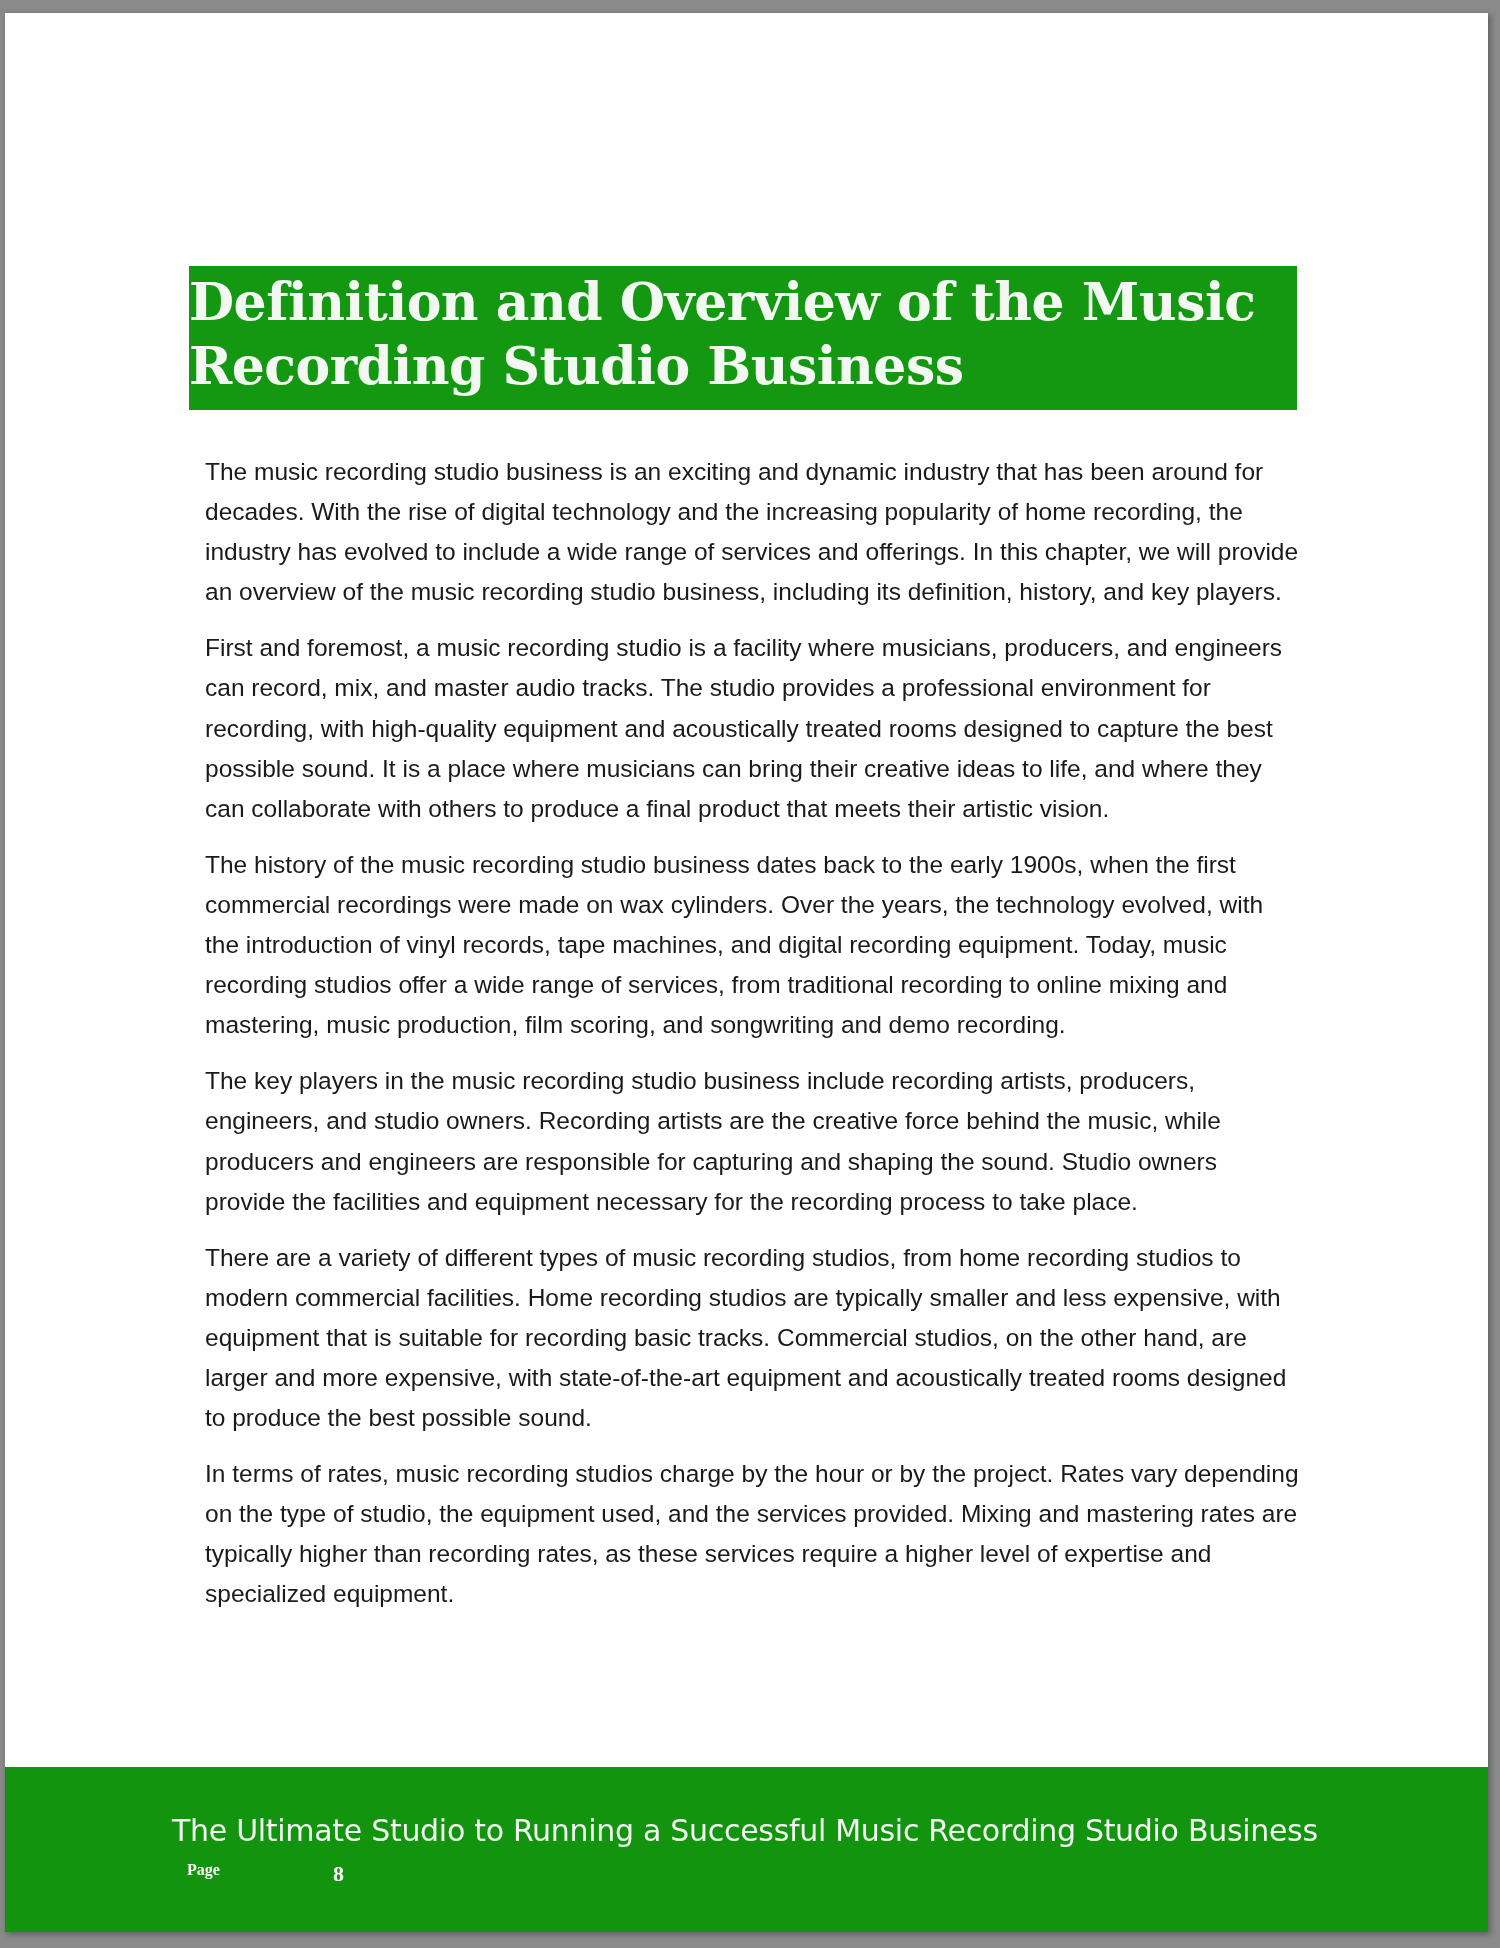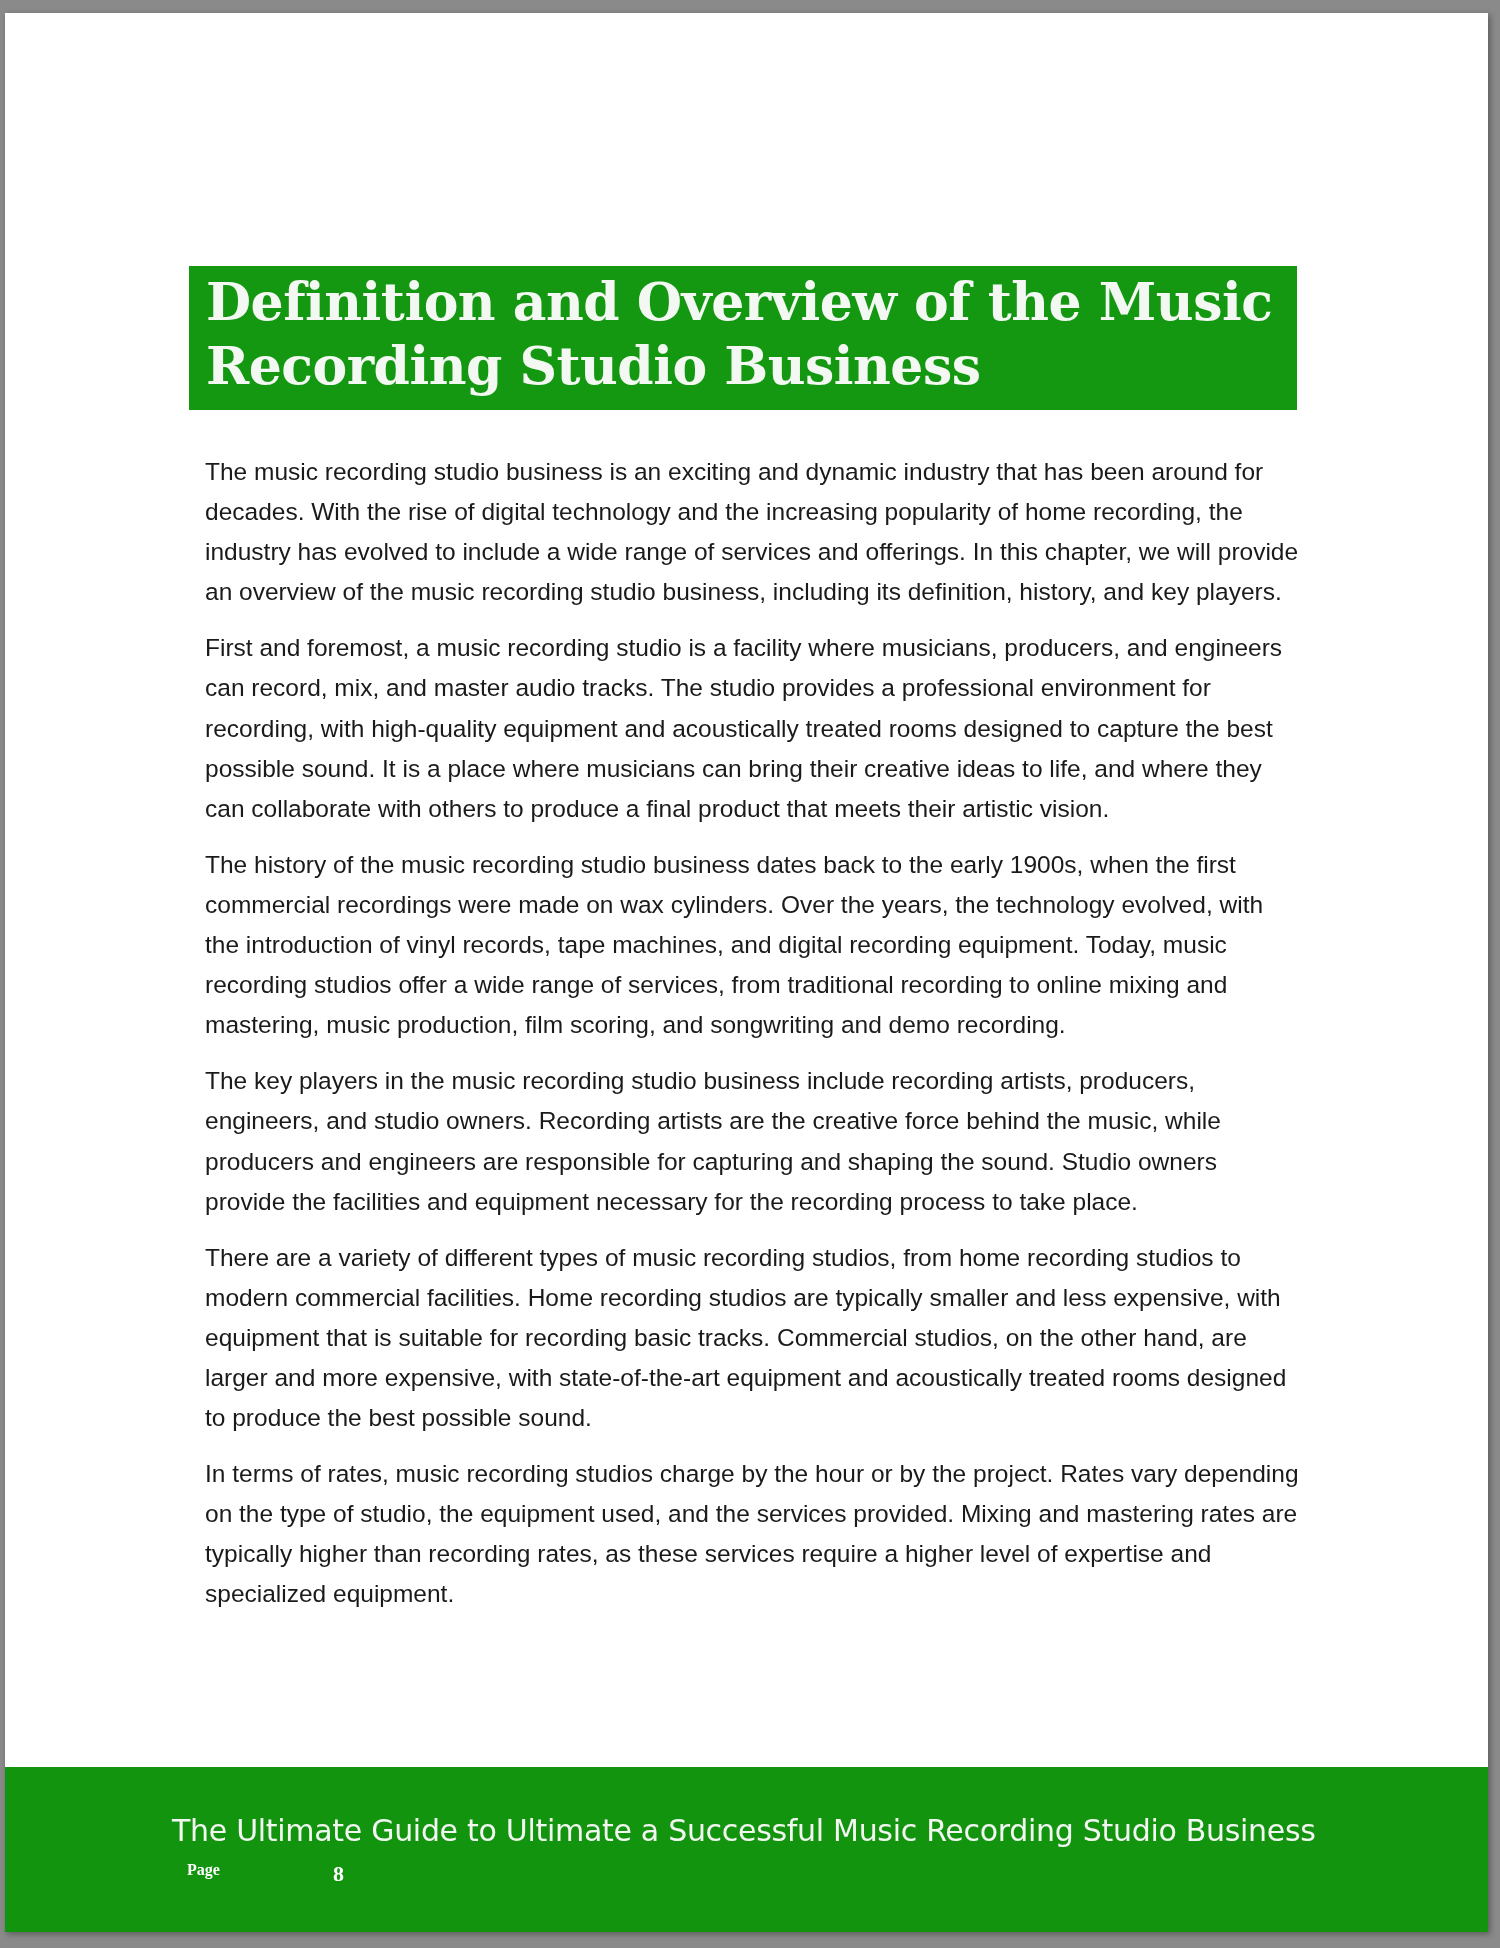--- a/index.html
+++ b/index.html
@@ -1,20 +1,20 @@
 <!DOCTYPE html>
 <html><head>
 <meta charset="utf-8">
 <style>
   html, body { margin:0; padding:0; }
   body { width:1500px; height:1948px; background:#8a8a8a; position:relative; overflow:hidden; font-family:"Liberation Sans", sans-serif; }
   .page { position:absolute; left:5px; top:13px; width:1483px; height:1919px; background:#ffffff; box-shadow: 2px 2px 6px rgba(0,0,0,0.35); }
   .logo { position:absolute; left:40px; top:40px; width:135px; height:145px; }
   .heading-box { position:absolute; left:184px; top:253px; width:1108px; height:144px; background:#149812; }
-  .heading { margin:0; padding:0 0 0 17px; color:#f3f8f2; font-family:"DejaVu Serif", "Liberation Serif", serif; font-weight:bold; font-size:52px; line-height:64px; letter-spacing:-0.5px; padding-top:4px; }
+  .heading { margin:0; padding:0 0 0 0; color:#f3f8f2; font-family:"DejaVu Serif", "Liberation Serif", serif; font-weight:bold; font-size:52px; line-height:64px; letter-spacing:-0.5px; padding-top:4px; }
   .body-text { position:absolute; left:184px; top:423px; width:1130px; color:#1a1a1a; font-family:"Liberation Sans", sans-serif; font-size:24.5px; line-height:40.1px; }
   .body-text p { margin:16px; }
   .footer { position:absolute; left:0; top:1754px; width:1483px; height:165px; background:#13940f; }
   .footer-title { position:absolute; left:167px; top:44px; color:#f2f7f1; font-family:"DejaVu Sans", sans-serif; font-weight:normal; font-size:30px; letter-spacing:-0.3px; line-height:40px; white-space:nowrap; }
   .footer-page-label { position:absolute; left:182px; top:94px; color:#ffffff; font-family:"Liberation Serif", serif; font-weight:bold; font-size:16px; }
   .footer-page-num { position:absolute; left:328px; top:94px; color:#ffffff; font-family:"Liberation Serif", serif; font-weight:bold; font-size:22px; }
 </style>
 </head>
 <body>
 
@@ -31,18 +31,18 @@
   <div class="body-text">
     <p>The music recording studio business is an exciting and dynamic industry that has been around for decades. With the rise of digital technology and the increasing popularity of home recording, the industry has evolved to include a wide range of services and offerings. In this chapter, we will provide an overview of the music recording studio business, including its definition, history, and key players.</p>
     <p>First and foremost, a music recording studio is a facility where musicians, producers, and engineers can record, mix, and master audio tracks. The studio provides a professional environment for recording, with high-quality equipment and acoustically treated rooms designed to capture the best possible sound. It is a place where musicians can bring their creative ideas to life, and where they can collaborate with others to produce a final product that meets their artistic vision.</p>
     <p>The history of the music recording studio business dates back to the early 1900s, when the first commercial recordings were made on wax cylinders. Over the years, the technology evolved, with the introduction of vinyl records, tape machines, and digital recording equipment. Today, music recording studios offer a wide range of services, from traditional recording to online mixing and mastering, music production, film scoring, and songwriting and demo recording.</p>
     <p>The key players in the music recording studio business include recording artists, producers, engineers, and studio owners. Recording artists are the creative force behind the music, while producers and engineers are responsible for capturing and shaping the sound. Studio owners provide the facilities and equipment necessary for the recording process to take place.</p>
     <p>There are a variety of different types of music recording studios, from home recording studios to modern commercial facilities. Home recording studios are typically smaller and less expensive, with equipment that is suitable for recording basic tracks. Commercial studios, on the other hand, are larger and more expensive, with state-of-the-art equipment and acoustically treated rooms designed to produce the best possible sound.</p>
     <p>In terms of rates, music recording studios charge by the hour or by the project. Rates vary depending on the type of studio, the equipment used, and the services provided. Mixing and mastering rates are typically higher than recording rates, as these services require a higher level of expertise and specialized equipment.</p>
   </div>
 
   <div class="footer">
-    <div class="footer-title">The Ultimate Guide to Ultimate a Successful Music Recording Studio Business</div>
+    <div class="footer-title">The Ultimate Studio to Running a Successful Music Recording Studio Business</div>
     <div class="footer-page-label">Page</div>
     <div class="footer-page-num">8</div>
   </div>
 
 </div>
 
 </body></html>

